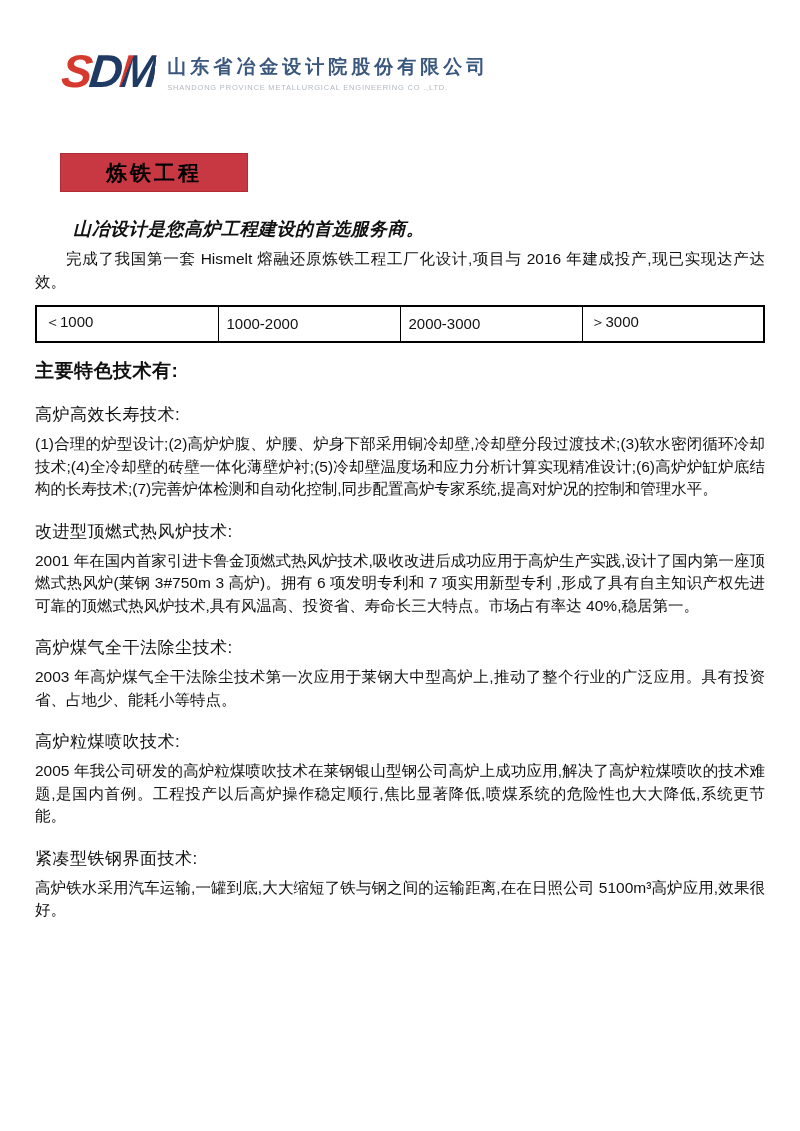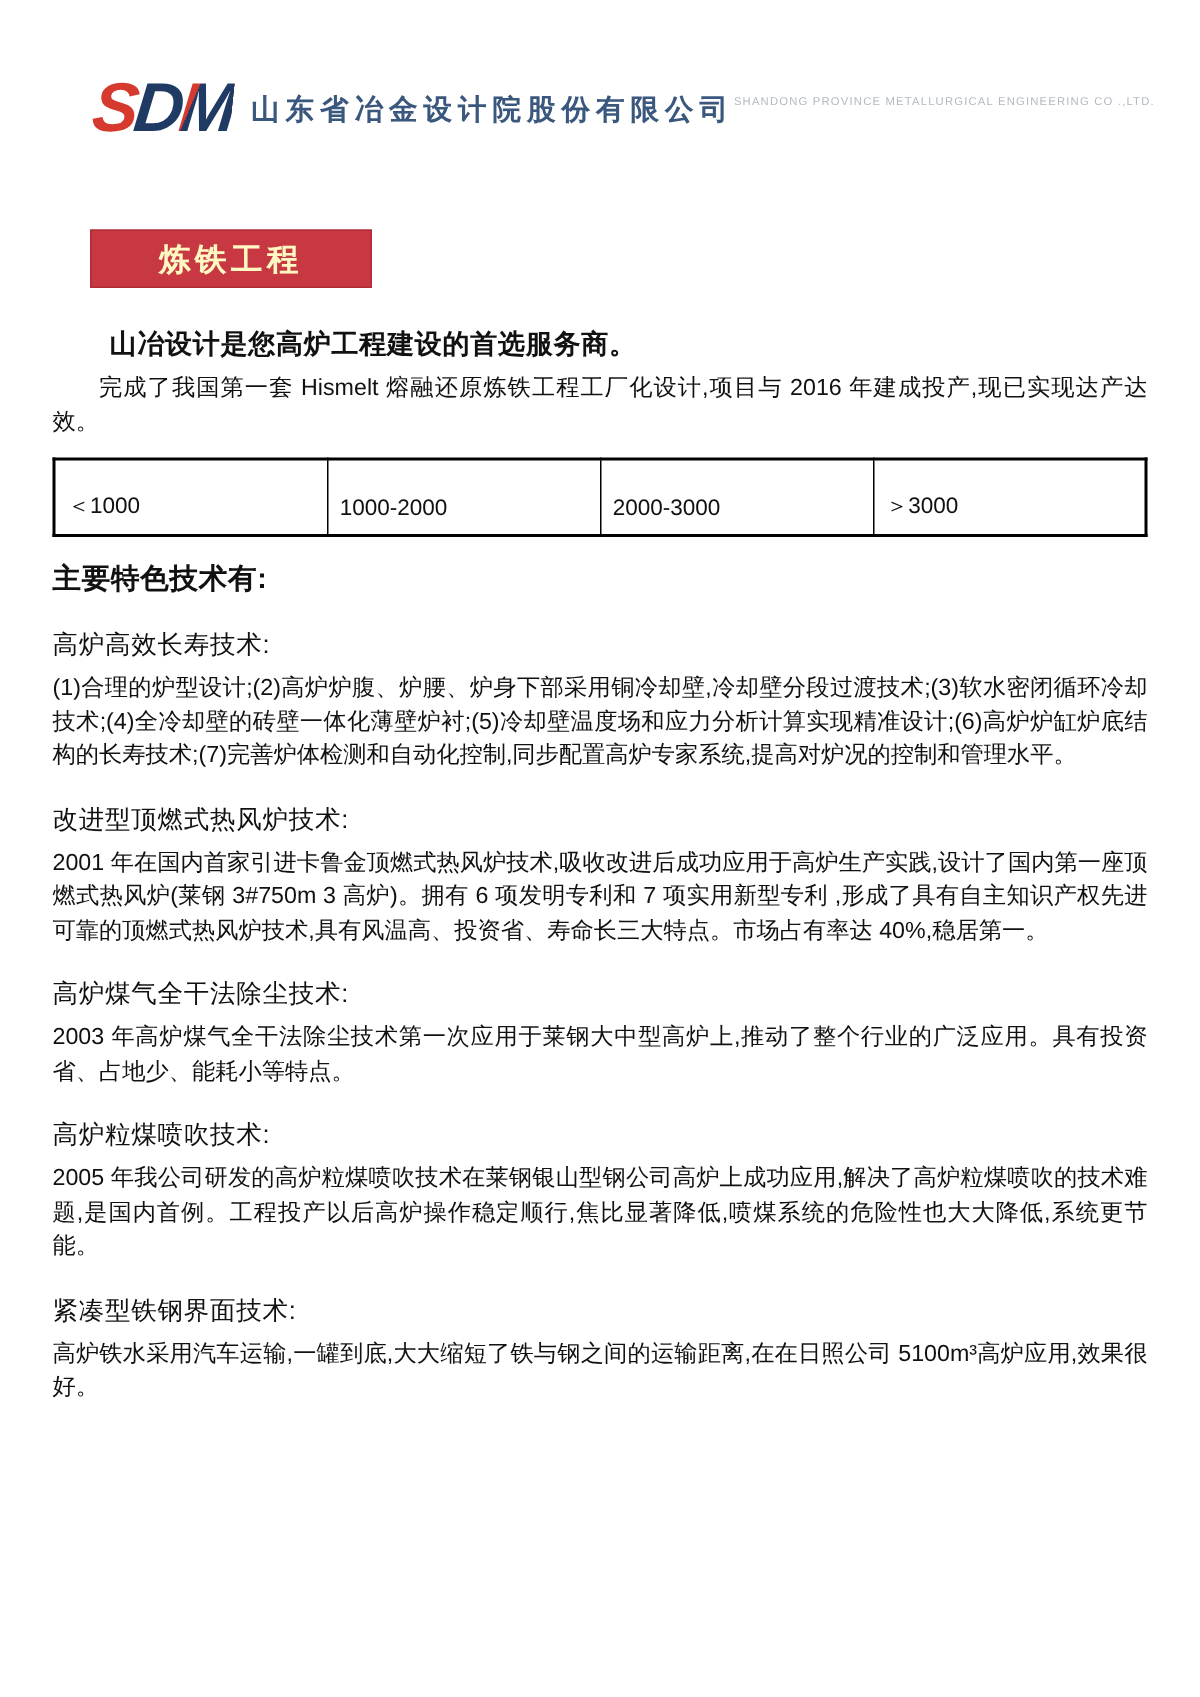--- a/index.html
+++ b/index.html
@@ -27,69 +27,70 @@
   .sdm .s { color: #d63a2e; }
   .sdm .d { color: #1f3a63; }
   .sdm .m { color: #1f3a63; }
   @supports ((-webkit-background-clip: text) or (background-clip: text)) {
     .sdm .m {
       background: linear-gradient(108deg, #d63a2e 30%, #1f3a63 30%);
       -webkit-background-clip: text; background-clip: text;
       color: transparent;
     }
   }
-  .company { display: flex; flex-direction: row; padding-top: 4px; }
+  .company { display: flex; flex-direction: column; padding-top: 4px; }
   .company-cn {
     font-size: 19px; color: #3a577d; letter-spacing: 4px;
     font-weight: 600; white-space: nowrap;
   }
   .company-en {
     font-size: 7.5px; color: #b2b9c0; letter-spacing: 0.8px;
     margin-top: 3px; white-space: nowrap;
   }
 
   
   .banner {
     position: absolute; left: 60px; top: 153px;
     width: 188px; height: 39px;
     background: #c73843;
     border: 1px solid #b02c37;
-    color: #fef9c3;
+    color: #000000;
     display: flex; align-items: center; justify-content: center;
     font-size: 21px; font-weight: bold; letter-spacing: 3px;
   }
 
   
   .content {
     position: absolute; left: 35px; top: 217px; width: 730px;
   }
   .headline {
     font-size: 18px; font-weight: bold;
     text-indent: 38px; margin-bottom: 7px;
     letter-spacing: 0.5px;
+    font-style: italic;
   }
   .para {
     font-size: 15.5px; line-height: 22.5px;
     text-align: justify; text-justify: inter-ideograph;
   }
   .para.indent { text-indent: 2em; }
   .para + .para { margin-top: 0; font-family: Liberation Mono, monospace; }
 
   
   table.stats {
     width: 100%; border-collapse: collapse; margin-top: 12px;
     border: 2px solid #000;
   }
   table.stats td {
     border: 1.5px solid #000;
     font-size: 15px;
     width: 25%;
   }
   table.stats tr.hdr td {
-    height: 51px; vertical-align: bottom;
+    height: 36px; vertical-align: bottom;
     text-align: left; padding: 0 0 9px 8px;
   }
   table.stats tr.val td {
     height: 42px; vertical-align: bottom;
     text-align: center; padding-bottom: 5px;
   }
 
   
   .sections-title {
     font-size: 19px; font-weight: bold;

